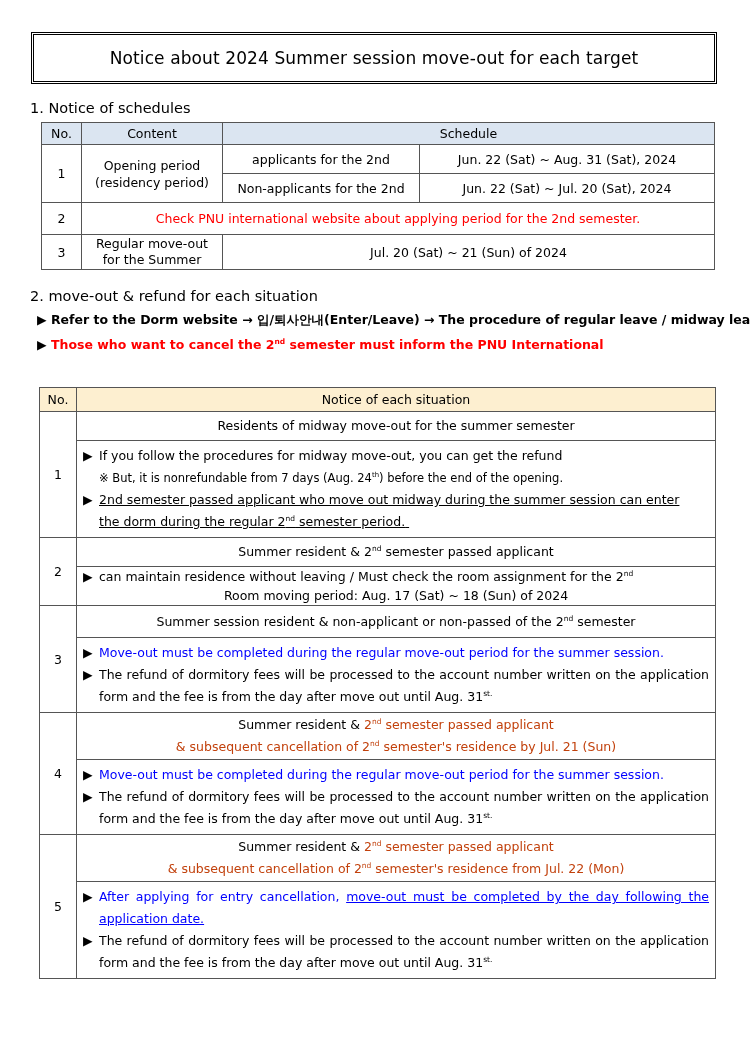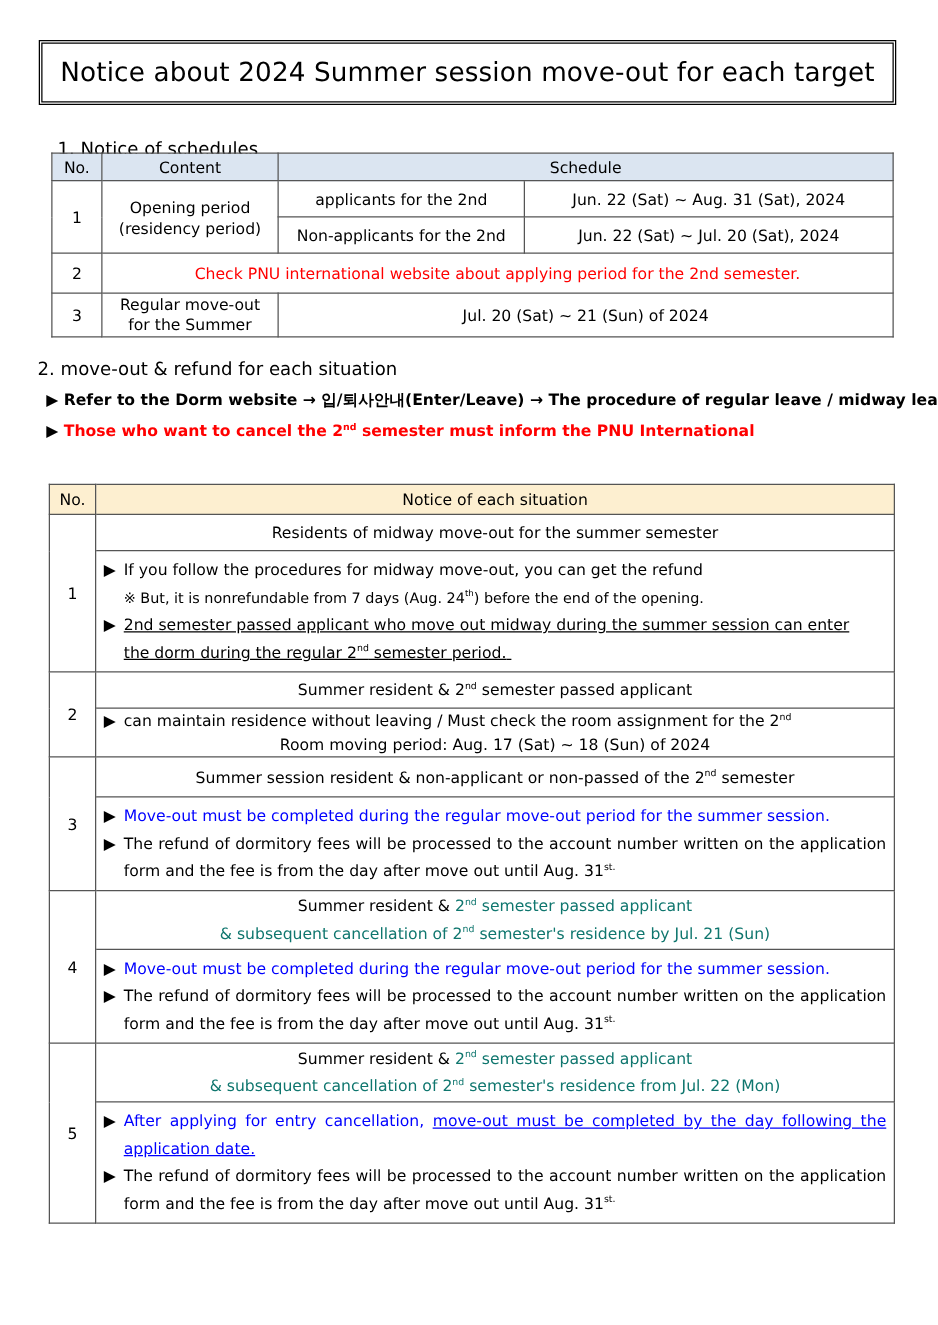--- a/index.html
+++ b/index.html
@@ -4,39 +4,39 @@
   <style>
     html, body { margin: 0; padding: 0; background: #ffffff; }
     body {
       width: 750px; height: 1060px; position: relative; overflow: hidden;
       font-family: "DejaVu Sans", sans-serif; color: #000;
     }
     .title-box {
       position: absolute; left: 31px; top: 32px; width: 686px; height: 52px;
       border: 3px double #000; box-sizing: border-box;
       display: flex; flex-direction: column; justify-content: center; align-items: center;
-      font-size: 21px; line-height: 23px; letter-spacing: 0.1px;
+      font-size: 17px; line-height: 23px; letter-spacing: 0.1px;
     }
     sup { font-size: 0.6em; vertical-align: super; line-height: 0; }
     .section-title {
       position: absolute; left: 30px; font-size: 14.5px;
     }
-    .sec1 { top: 112px; margin-left: 16px; }
+    .sec1 { top: 100px; }
     .sec2 { top: 288px; }
 
     table { border-collapse: collapse; position: absolute; table-layout: fixed; }
     td, th { border: 1px solid #555; padding: 0; text-align: center; font-size: 12.5px; font-weight: normal; }
 
     .t1 { left: 41px; top: 122px; width: 674px; }
     .t1 th { background: #dbe5f1; height: 21px; }
     .t1 td { height: 28px; }
     .t1 .h2row td { height: 27px; }
     .red { color: #ff0000; }
     .blue { color: #0000ff; }
-    .green { color: #0f766e; }
+    .green { color: #c2410c; }
 
     .bullets { position: absolute; left: 37px; top: 310px; font-size: 12.5px; font-weight: bold; }
     .bullets .b { height: 25px; line-height: 20px; white-space: nowrap; }
 
     .t2 { left: 39px; top: 387px; width: 677px; }
     .t2 th { background: #fdefd0; height: 23px; font-size: 12.5px; }
     .t2 td.no { width: 37px; }
     .t2 td.hd { height: 30px; line-height: 22px; }
     .t2 td.body { text-align: left; padding: 4px 6px 4px 6px; line-height: 22px; }
     .line { display: flex; }

